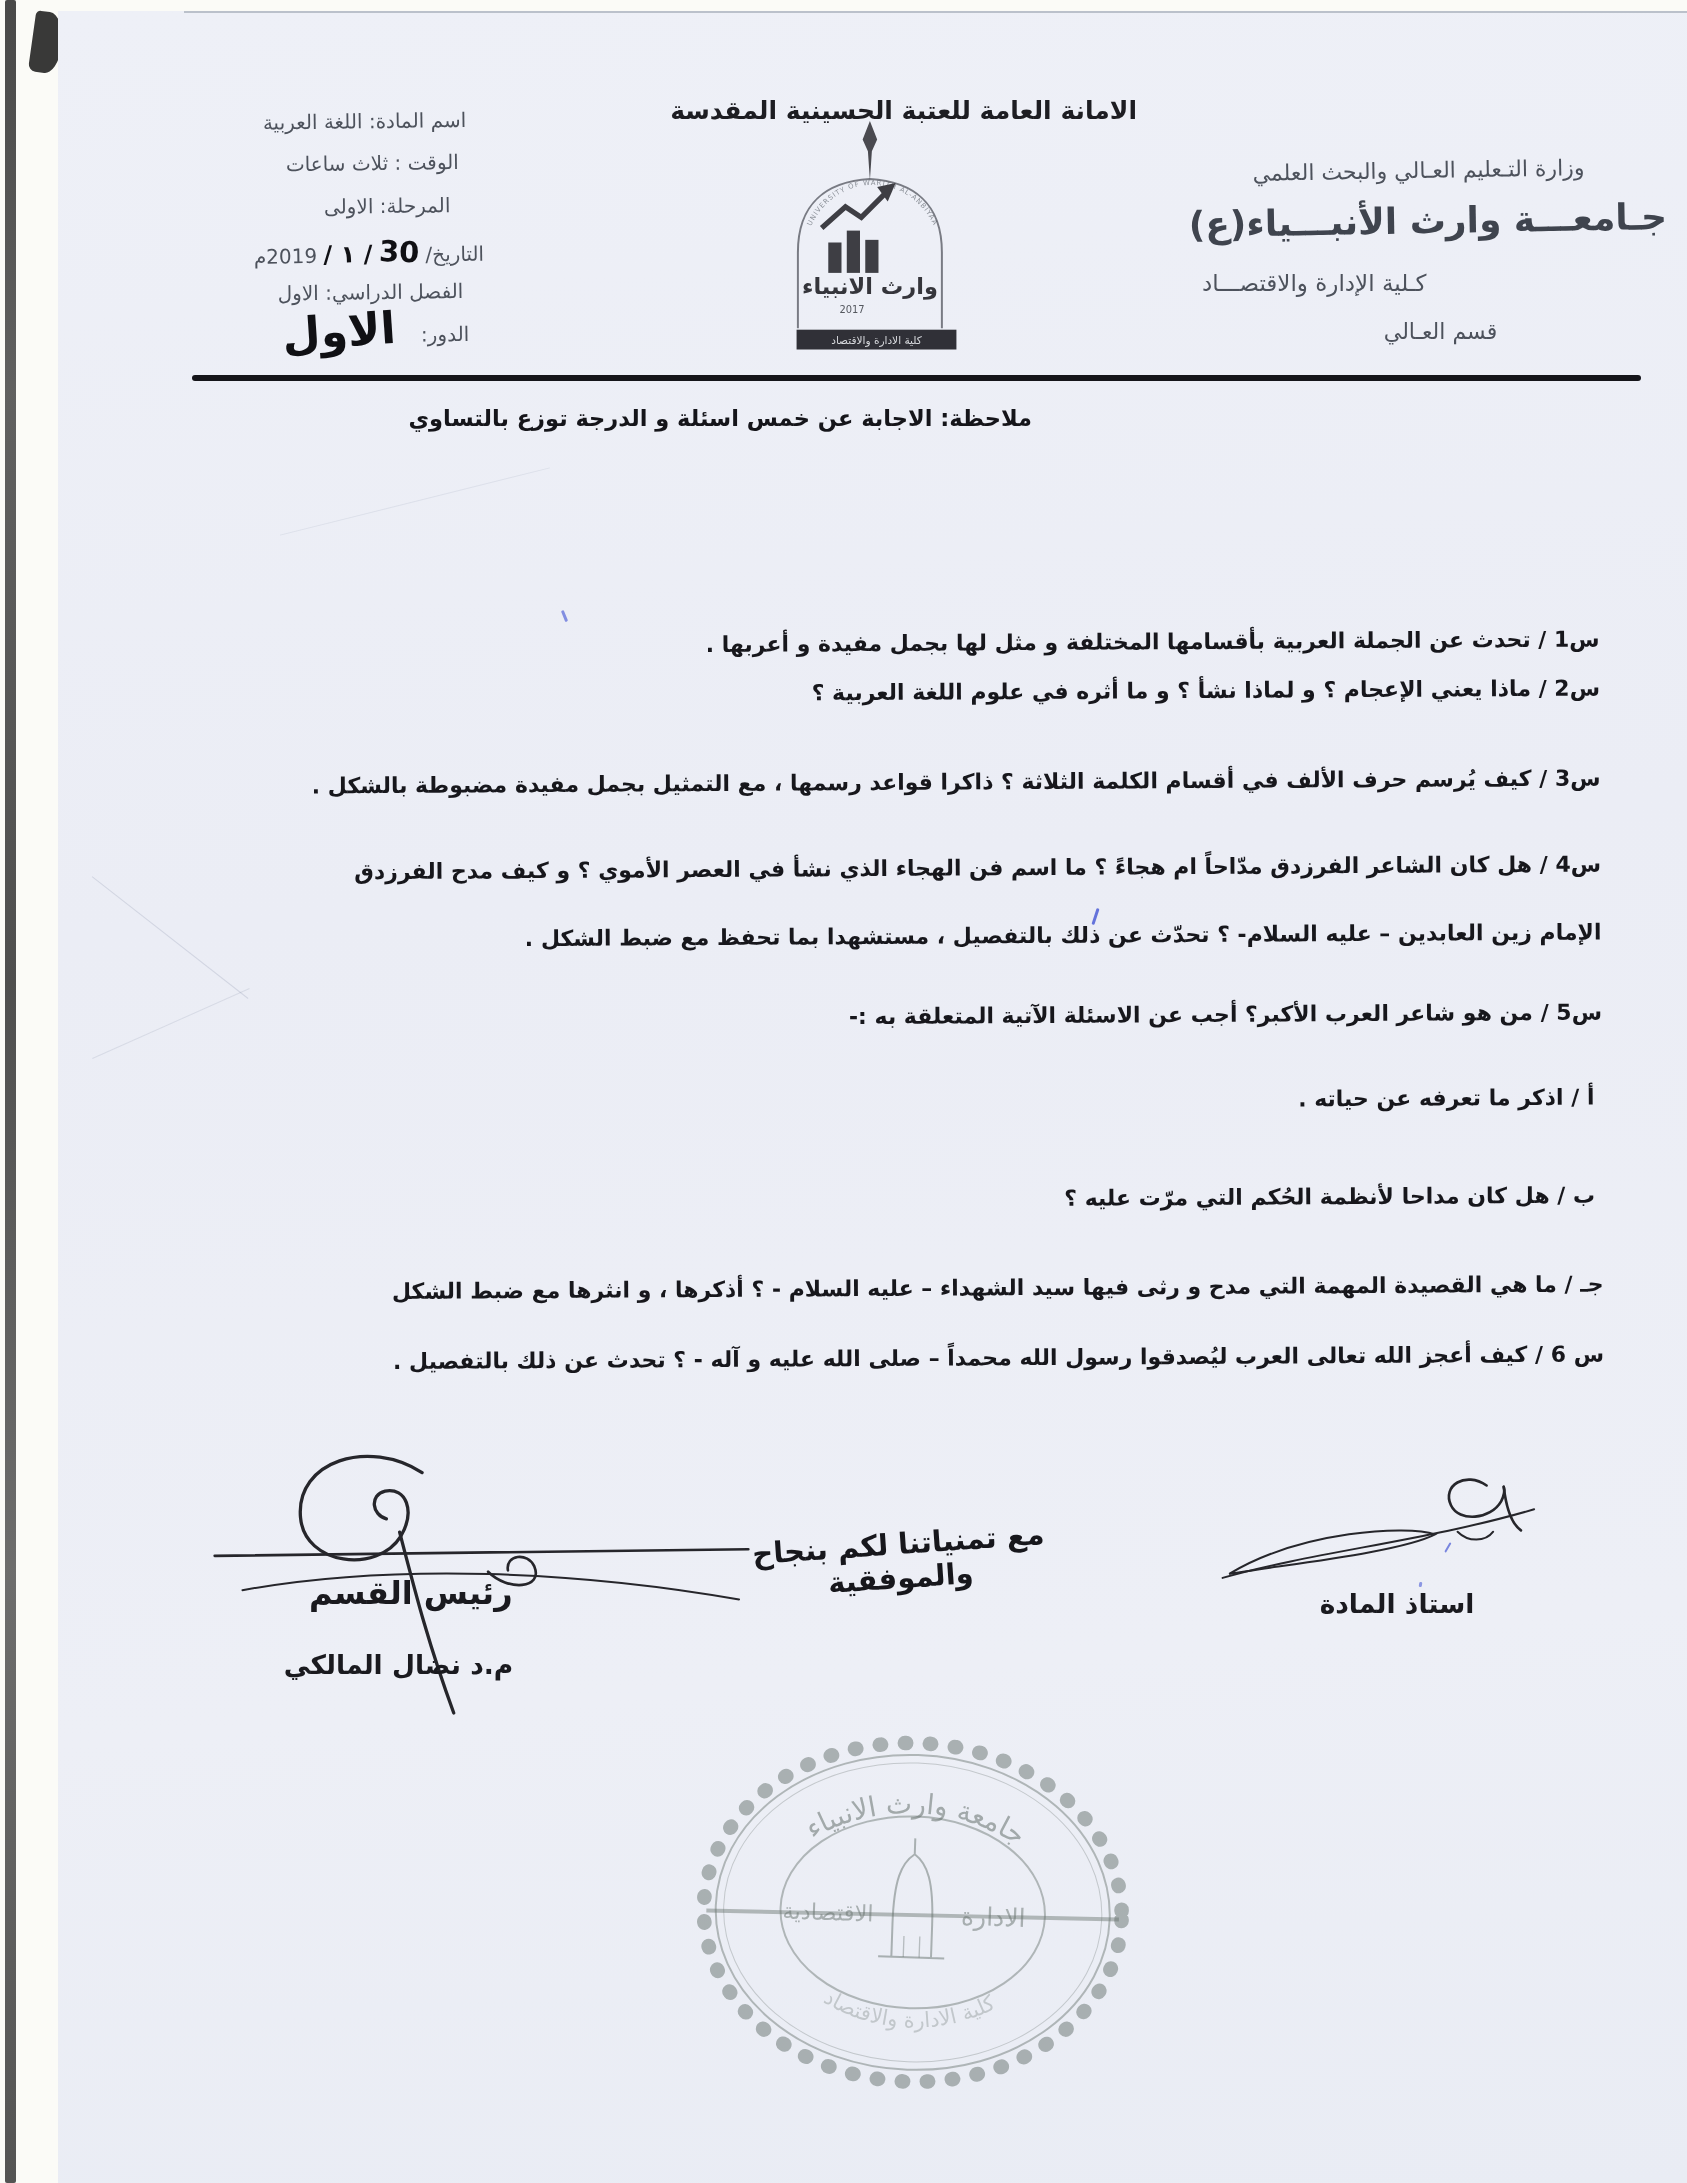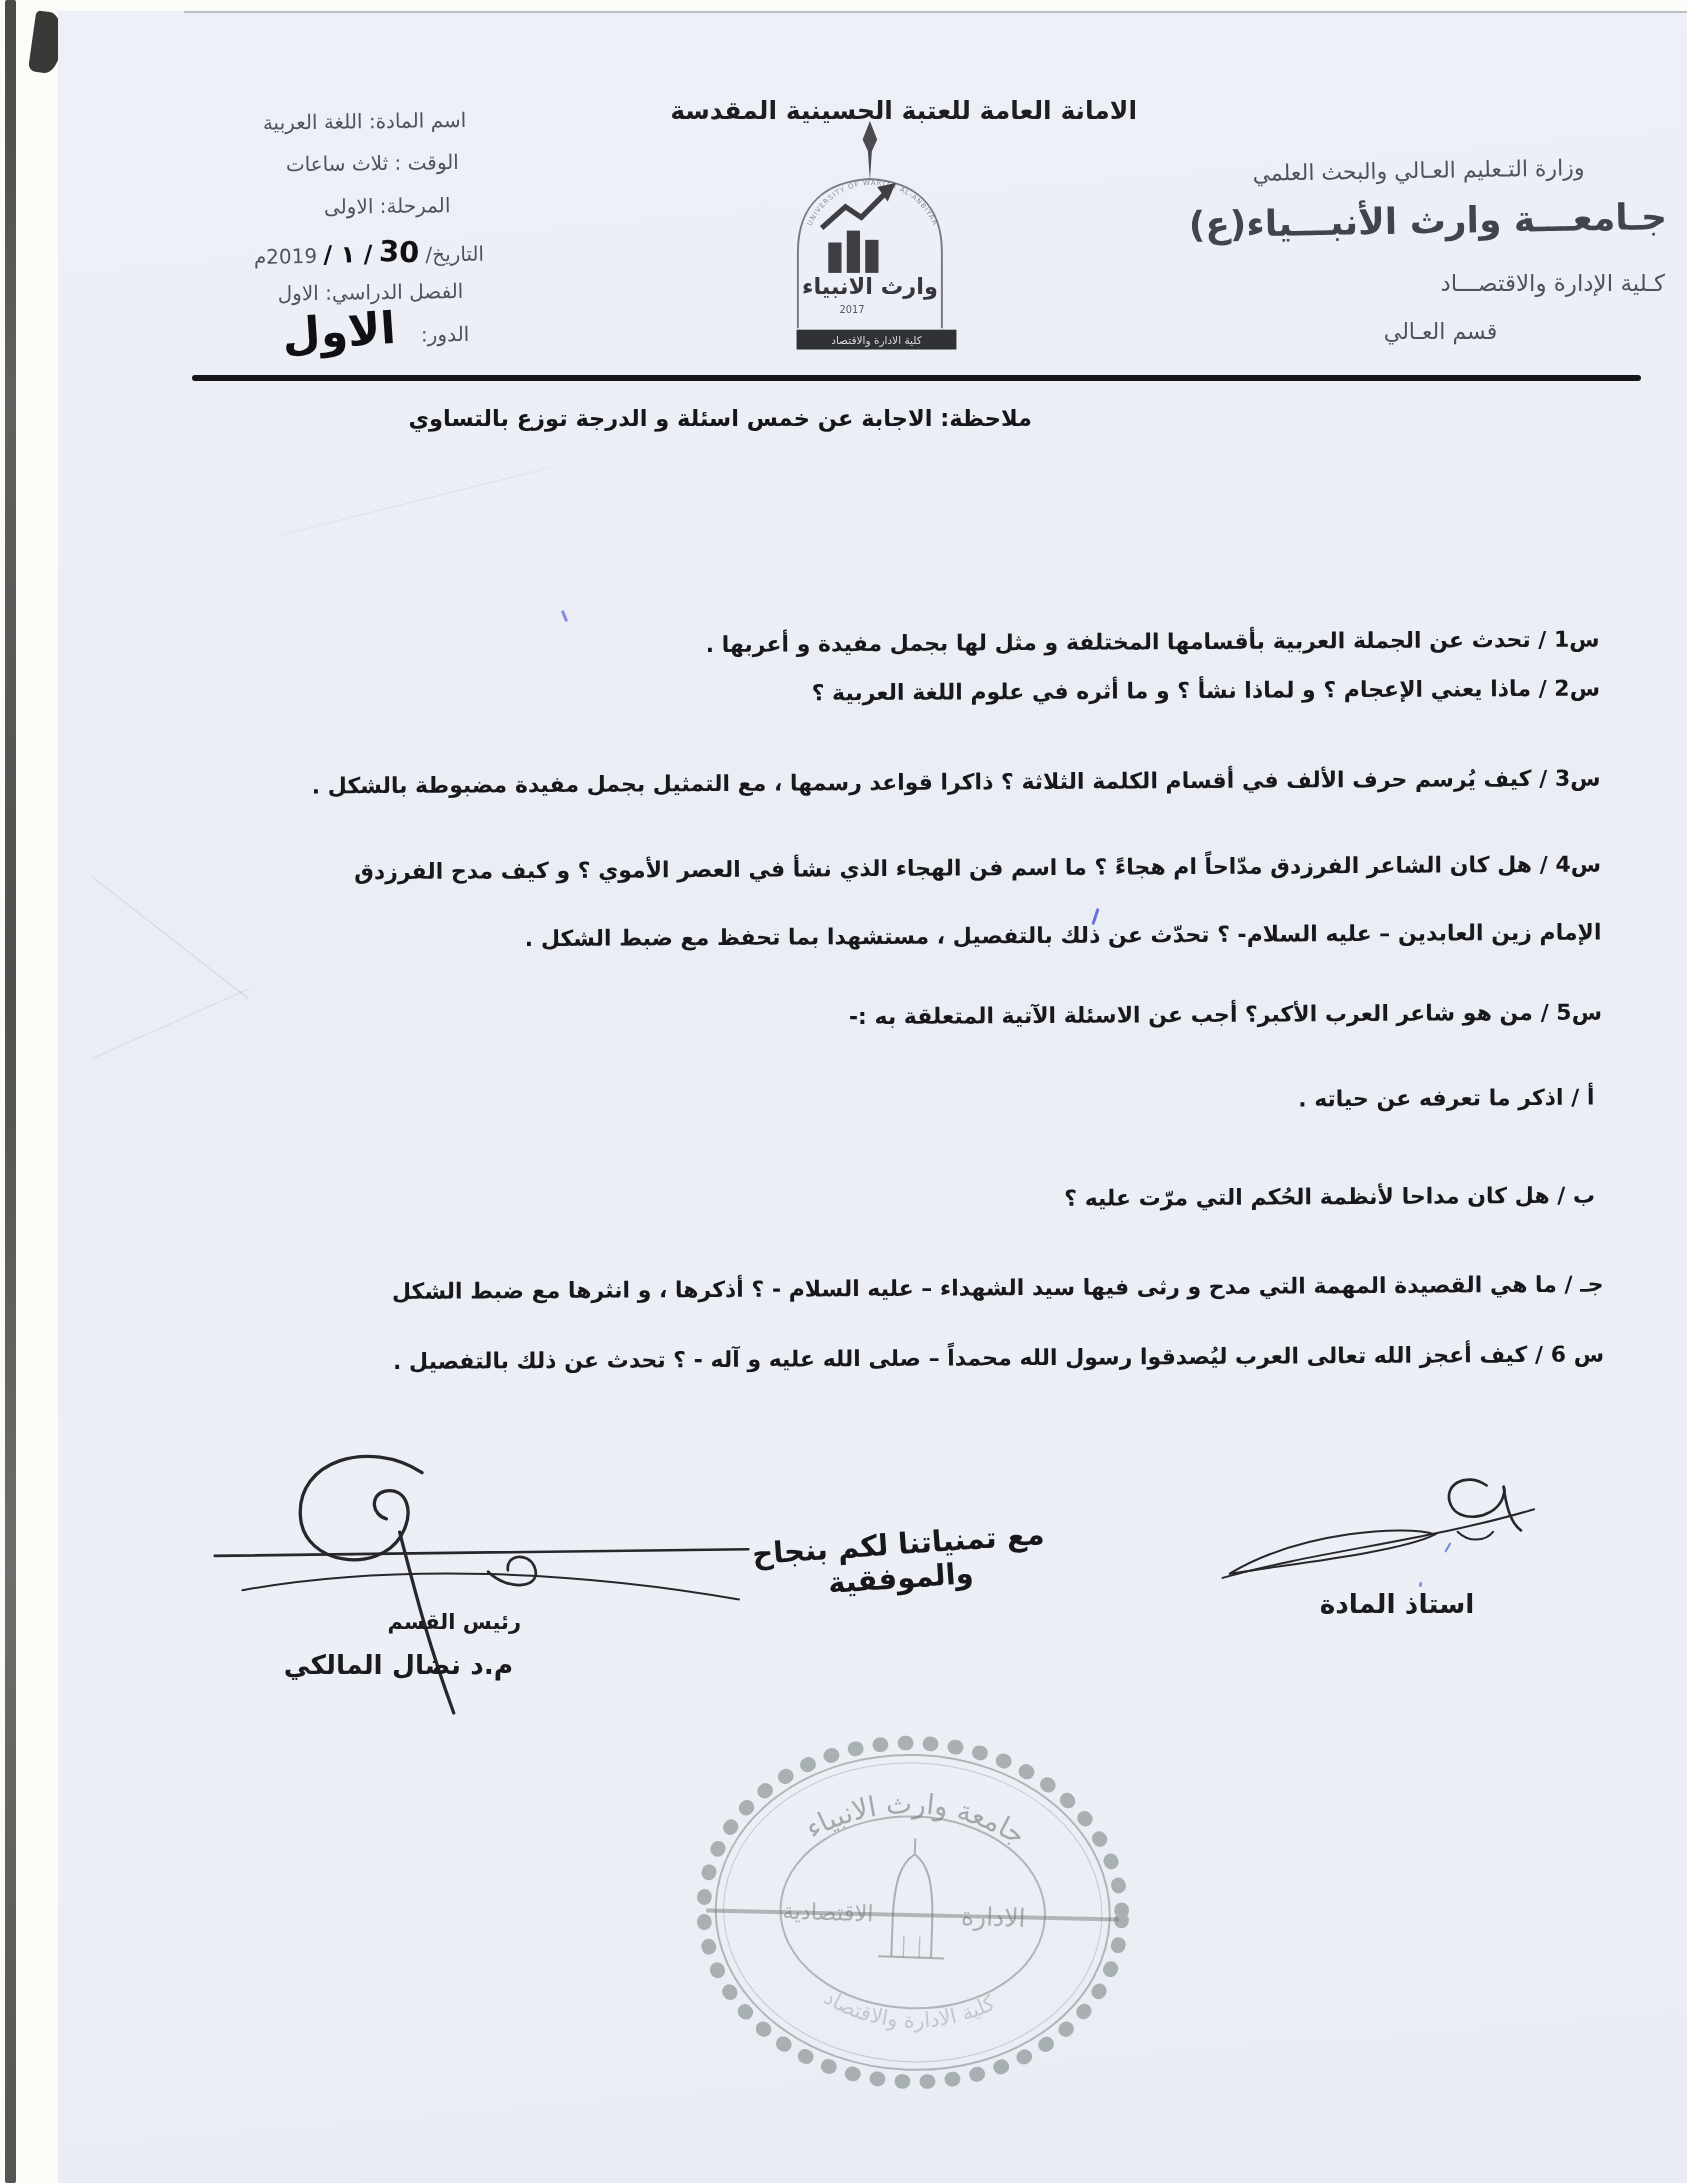--- a/index.html
+++ b/index.html
@@ -59,21 +59,21 @@
       <polyline points="52,168 88,136 112,152 152,112" fill="none" stroke="#3e3e44" stroke-width="8"></polyline>
       <polygon points="164,100 136,106 152,128" fill="#3e3e44"></polygon>
       <text x="125" y="268" text-anchor="middle" font-size="34" font-weight="bold" fill="#35353b" direction="rtl">وارث الانبياء</text>
       <text x="98" y="296" text-anchor="middle" font-size="15" fill="#55585f">2017</text>
       <rect x="14" y="322" width="242" height="30" fill="#303037"></rect>
       <text x="135" y="344" text-anchor="middle" font-size="16" fill="#d8dade" direction="rtl">كلية الادارة والاقتصاد</text>
     </svg>
 
     <div class="abs ar print" style="left:1129px;top:147px;width:463px;text-align:center;font-size:22px;transform:rotate(-1deg);">وزارة التـعليم العـالي والبحث العلمي</div>
     <div class="abs ar" style="left:1146px;top:189px;width:463px;text-align:center;font-size:36px;font-weight:600;color:#3f444e;white-space:nowrap;transform:rotate(-1deg);">جـامعـــة وارث الأنبـــياء(ع)</div>
-    <div class="abs ar print" style="left:1144px;top:259px;width:463px;text-align:right;font-size:23px;">كـلية الإدارة والاقتصـــاد</div>
+    <div class="abs ar print" style="left:1144px;top:259px;width:463px;text-align:left;font-size:23px;">كـلية الإدارة والاقتصـــاد</div>
     <div class="abs ar print" style="left:1151px;top:308px;width:463px;text-align:center;font-size:22px;">قسم العـالي</div>
 
     <div class="abs" style="left:99px;top:99px;width:311px;height:278px;transform:rotate(-0.8deg);">
       <div class="abs ar print" style="right:0;top:0;">اسم المادة: اللغة العربية</div>
       <div class="abs ar print" style="right:8px;top:42px;">الوقت : ثلاث ساعات</div>
       <div class="abs ar print" style="right:17px;top:85px;">المرحلة: الاولى</div>
       <div class="abs ar print" style="right:-16px;top:126px;">
         <span>التاريخ/</span>
         <span class="hand" style="font-size:29px;display:inline-block;transform:rotate(3deg);">30</span>
         <span class="hand" style="font-size:24px;">/ ١ /</span>
@@ -106,21 +106,21 @@
     <div class="bluemark" style="left:1389px;top:1531px;width:2px;height:10.6px;opacity:.6;transform:rotate(30deg);"></div>
     <div class="bluemark" style="left:1361px;top:1571px;width:2.6px;height:5.3px;opacity:.5;transform:rotate(10deg);"></div>
 
     <svg class="abs sig" style="left:152px;top:1422px;" width="543" height="284" viewBox="0 0 820 430">
       <path d="M 320,60 C 240,8 128,42 136,128 C 142,200 252,214 288,156 C 310,118 296,82 264,88 C 240,94 244,124 266,130" stroke-width="5"></path>
       <path d="M 286,150 C 312,250 330,320 368,424" stroke-width="5"></path>
       <path d="M 6,186 L 814,176" stroke-width="4"></path>
       <path d="M 48,238 C 280,196 560,210 800,252" stroke-width="3"></path>
       <path d="M 420,210 C 450,240 504,236 490,202 C 480,180 446,184 450,208" stroke-width="4"></path>
     </svg>
-    <div class="abs ar" style="left:251px;top:1563px;width:212px;text-align:right;font-size:21px;font-weight:bold;color:#1a1a1f;margin-top:36px;">رئيس القسم</div>
+    <div class="abs ar" style="left:251px;top:1563px;width:212px;text-align:left;font-size:32px;font-weight:bold;color:#1a1a1f;">رئيس القسم</div>
     <div class="abs ar" style="left:208px;top:1638px;width:265px;text-align:center;font-size:26.5px;font-weight:bold;color:#1a1a1f;">م.د نضال المالكي</div>
 
     <div class="abs ar" style="left:630px;top:1516px;width:423px;text-align:center;font-size:29px;font-weight:bold;color:#17171c;transform:rotate(-4deg);">مع تمنياتنا لكم بنجاح والموفقية</div>
 
     <svg class="abs sig" style="left:1151px;top:1456px;" width="344" height="132" viewBox="0 0 520 200">
       <path d="M 420,28 C 388,6 352,28 366,58 C 378,84 426,80 442,52 C 446,44 448,36 446,30" stroke-width="4"></path>
       <path d="M 446,30 C 450,64 458,86 472,96" stroke-width="4"></path>
       <path d="M 20,168 C 160,128 330,112 492,64" stroke-width="3"></path>
       <path d="M 30,162 C 140,96 300,88 342,102 C 292,128 130,146 30,162 Z" stroke-width="3"></path>
       <path d="M 376,98 C 392,114 418,114 430,98" stroke-width="3"></path>

